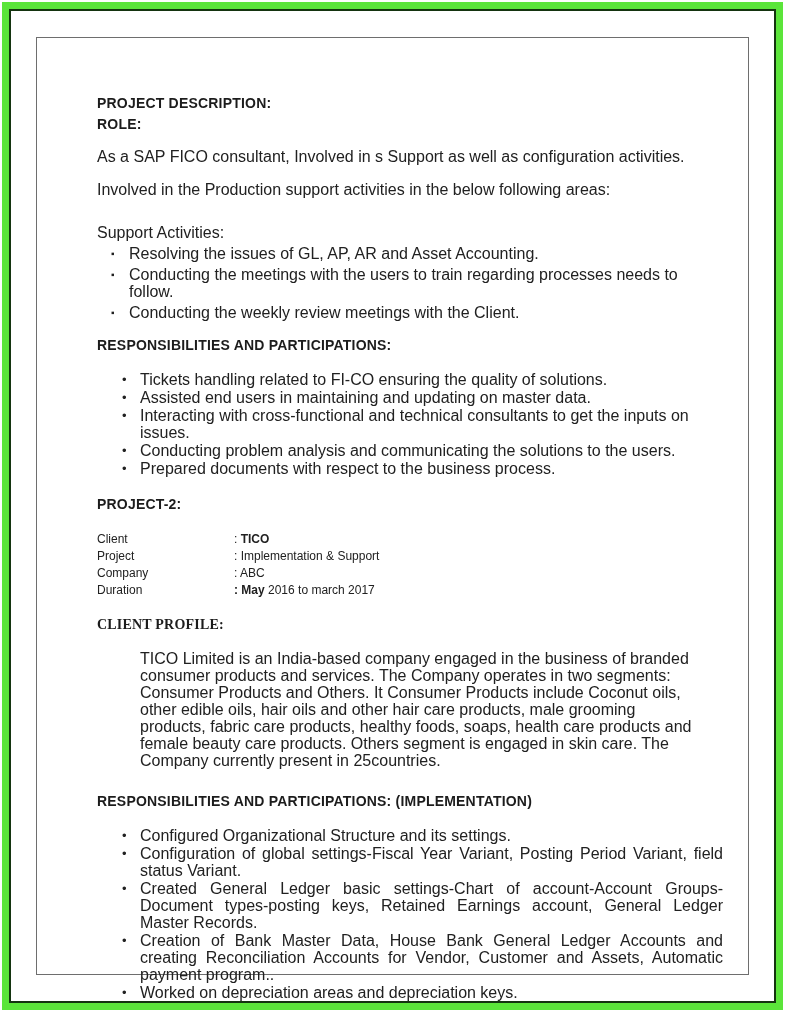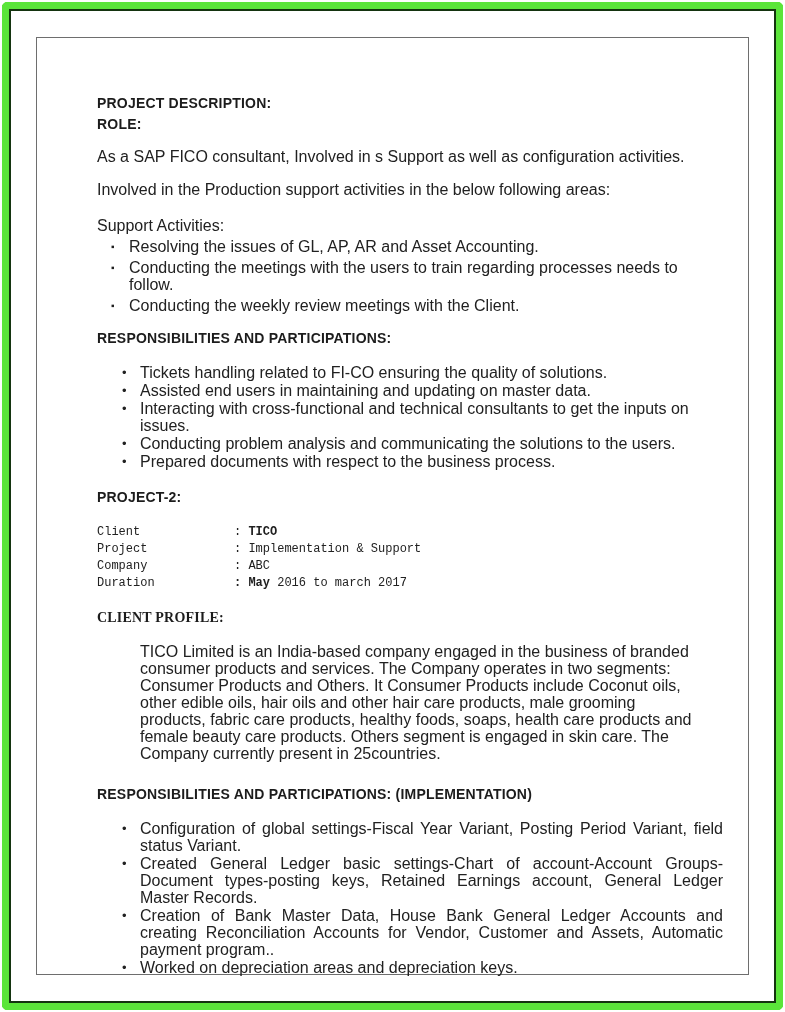--- a/index.html
+++ b/index.html
@@ -5,21 +5,20 @@
   * { box-sizing: border-box; }
   html, body { margin: 0; padding: 0; background: #ffffff; }
   .canvas {
     position: relative;
     width: 785px;
     height: 1012px;
     background: #ffffff;
     font-family: "Liberation Sans", sans-serif;
     color: #212121;
     overflow: hidden;
-    border-radius: 12px;
   }
   .green-frame {
     position: absolute;
     inset: 2px;
     border: 7px solid #5be53a;
   }
   .dark-frame {
     position: absolute;
     inset: 0;
     border: 2px solid #14340f;
@@ -43,21 +42,21 @@
     color: #1c1c1c;
   }
   .h-role { margin-top: 4px; }
   .body-text {
     font-size: 16px;
     line-height: 17px;
     margin: 0;
   }
   .intro-1 { margin-top: 15px; }
   .intro-2 { margin-top: 16px; }
-  .support-label { margin-top: 19px; }
+  .support-label { margin-top: 26px; }
   ul.sq-list {
     list-style: none;
     margin: 4px 0 8px 14px;
     padding: 0;
     font-size: 16px;
     line-height: 17px;
   }
   ul.sq-list li {
     position: relative;
     padding-left: 18px;
@@ -84,21 +83,21 @@
     margin-bottom: 1px;
   }
   ul.dot-list li::before {
     content: "•";
     position: absolute;
     left: 1px;
     top: 0;
     font-size: 13px;
   }
   .h-project2 { margin-top: 19px; }
-  .kv { margin-top: 18px; font-size: 12px; line-height: 17px; font-family: Liberation Mono, monospace; }
+  .kv { margin-top: 18px; font-size: 12px; line-height: 17px; }
   .kv-row { display: flex; }
   .kv-label { width: 137px; flex: 0 0 137px; }
   .kv-value { white-space: pre-wrap; }
   .h-profile { margin-top: 17px; font-family: Liberation Serif, serif; }
   .profile-text {
     margin: 17px 0 0 43px;
     width: 554px;
   }
   .h-impl { margin-top: 24px; }
   ul.justify li { text-align: justify; }
@@ -155,20 +154,21 @@
         <span class="kv-label">Duration</span>
         <span class="kv-value"><span></span><span class="bold">: May</span><span> 2016 to march 2017</span></span>
       </div>
     </div>
 
     <h1 class="h-main h-profile">CLIENT PROFILE:</h1>
     <p class="body-text profile-text">TICO Limited is an India-based company engaged in the business of branded consumer products and services. The Company operates in two segments: Consumer Products and Others. It Consumer Products include Coconut oils, other edible oils, hair oils and other hair care products, male grooming products, fabric care products, healthy foods, soaps, health care products and female beauty care products. Others segment is engaged in skin care. The Company currently present in 25countries.</p>
 
     <h1 class="h-main h-impl">RESPONSIBILITIES AND PARTICIPATIONS: (IMPLEMENTATION)</h1>
     <ul class="dot-list justify">
+      <li>Configured Organizational Structure and its settings.</li>
       <li>Configuration of global settings-Fiscal Year Variant, Posting Period Variant, field status Variant.</li>
       <li>Created General Ledger basic settings-Chart of account-Account Groups-Document types-posting keys, Retained Earnings account, General Ledger Master Records.</li>
       <li>Creation of Bank Master Data, House Bank General Ledger Accounts and creating Reconciliation Accounts for Vendor, Customer and Assets, Automatic payment program..</li>
       <li>Worked on depreciation areas and depreciation keys.</li>
     </ul>
 
   </div>
 </div>
 
 </body></html>

